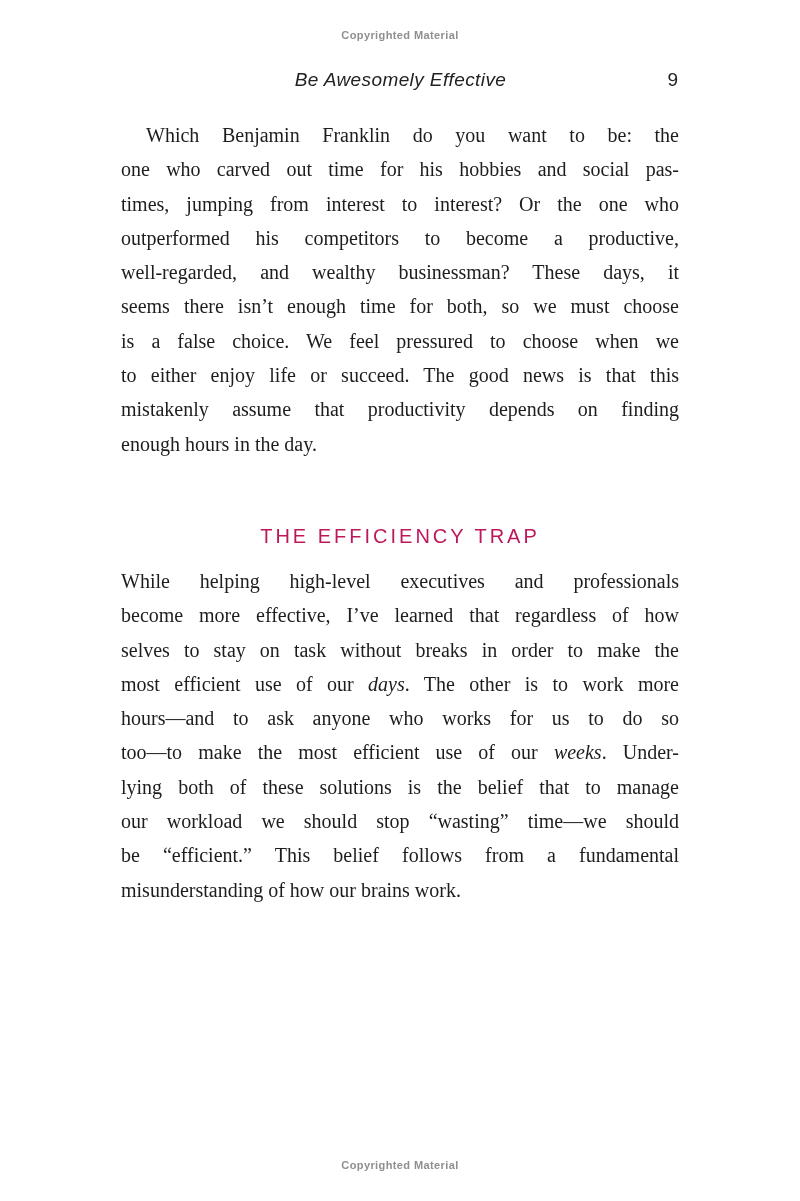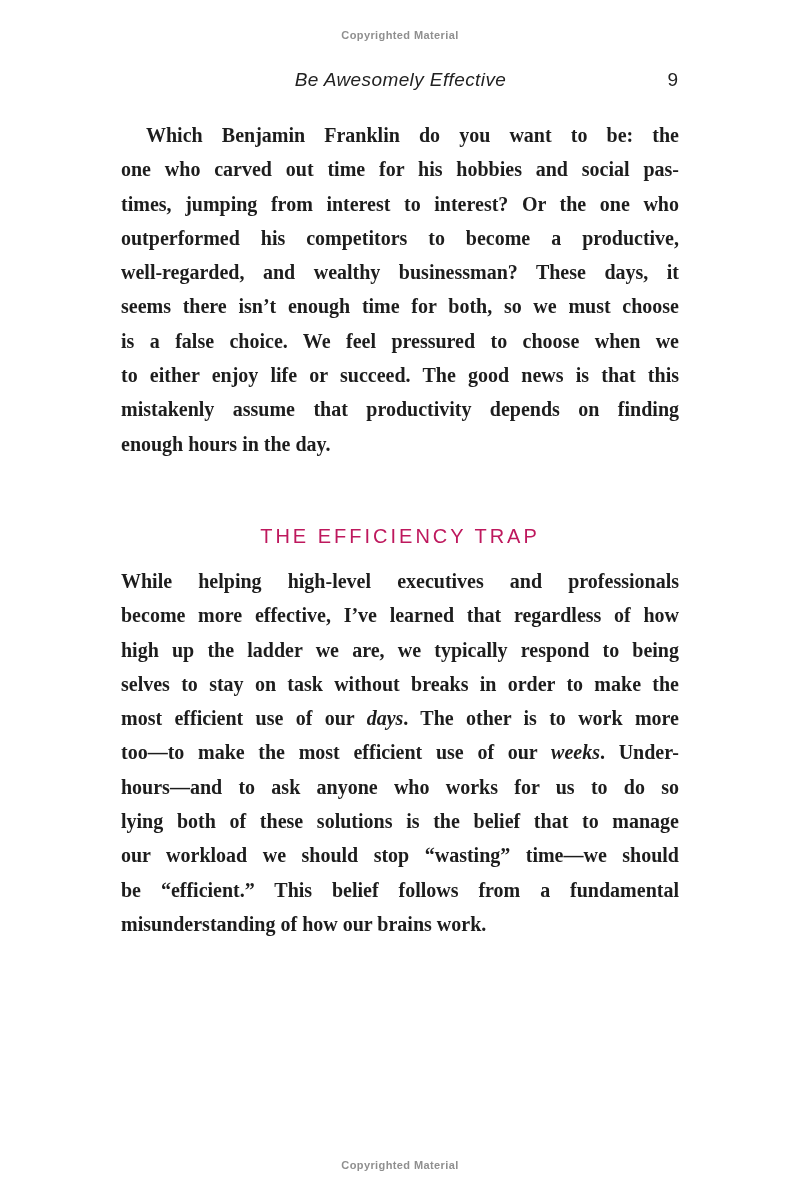--- a/index.html
+++ b/index.html
@@ -52,21 +52,21 @@
     top: 0;
     font-size: 19px;
     line-height: 24px;
   }
   .body-text {
     position: absolute;
     top: 118px;
     left: 121px;
     width: 558px;
   }
-  .para { width: 100%; font-weight: bold; }
+  .para { width: 100%; }
   .line {
     font-size: 20px;
     line-height: 34.3px;
     white-space: nowrap;
     text-align: justify;
     text-align-last: justify;
   }
   .line.last {
     text-align: left;
     text-align-last: left;
@@ -107,25 +107,24 @@
         <div class="line">seems there isn’t enough time for both, so we must choose</div>
         <div class="line">is a false choice. We feel pressured to choose when we</div>
         <div class="line">to either enjoy life or succeed. The good news is that this</div>
         <div class="line">mistakenly assume that productivity depends on finding</div>
         <div class="line last">enough hours in the day.</div>
       </div>
     <div class="section-heading">THE EFFICIENCY TRAP</div>
     <div class="para">
         <div class="line">While helping high-level executives and professionals</div>
         <div class="line">become more effective, I’ve learned that regardless of how</div>
-        <div class="line">high up the ladder we are, we typically respond to being</div>
         <div class="line">selves to stay on task without breaks in order to make the</div>
         <div class="line">most efficient use of our <i>days</i>. The other is to work more</div>
+        <div class="line">hours—and to ask anyone who works for us to do so</div>
         <div class="line">too—to make the most efficient use of our <i>weeks</i>. Under-</div>
-        <div class="line">hours—and to ask anyone who works for us to do so</div>
         <div class="line">lying both of these solutions is the belief that to manage</div>
         <div class="line">our workload we should stop “wasting” time—we should</div>
         <div class="line">be “efficient.” This belief follows from a fundamental</div>
         <div class="line last">misunderstanding of how our brains work.</div>
       </div>
   </div>
 
   <div class="copyright bottom">Copyrighted Material</div>
 
 </div>

